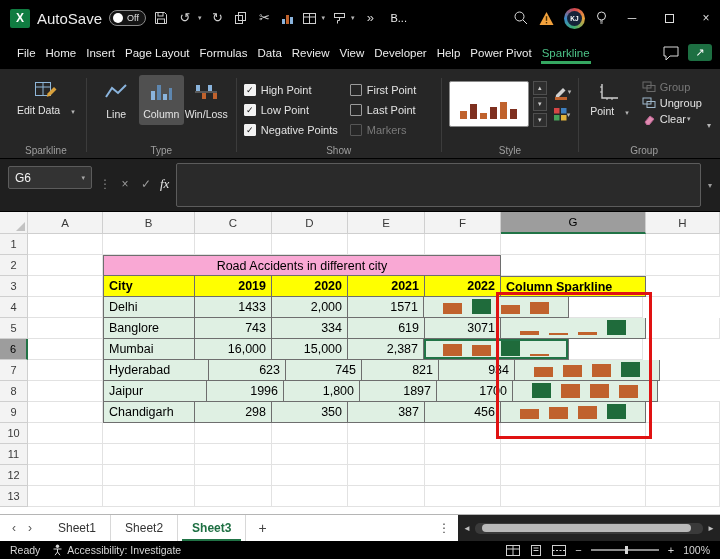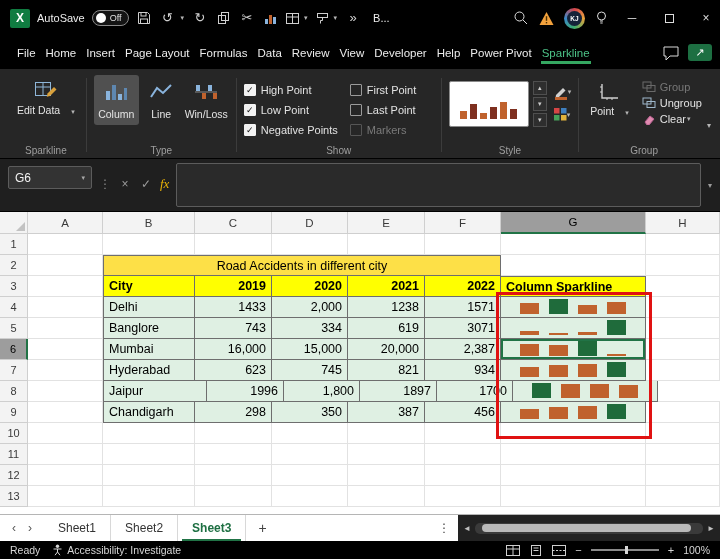--- a/index.html
+++ b/index.html
@@ -3,21 +3,21 @@
 <meta charset="utf-8">
 <style>
   *{margin:0;padding:0;box-sizing:border-box}
   html,body{width:720px;height:559px;overflow:hidden}
   body{font-family:"Liberation Sans",sans-serif;background:#000;color:#e6e6e6}
   .app{width:720px;height:559px;display:flex;flex-direction:column;background:#1e1e1e}
 
   
   .titlebar{flex:0 0 36px;background:#000;display:flex;align-items:center;gap:7px;padding:0 0 0 10px}
   .xl-logo{width:20px;height:19px;background:#107c41;color:#fff;font-weight:bold;font-size:12px;display:flex;align-items:center;justify-content:center;border-radius:2px;flex:0 0 auto}
-  .as-label{font-size:11px;color:#ececec}
+  .as-label{font-size:15px;color:#ececec}
   .toggle{height:16px;border:1px solid #8a8a8a;border-radius:9px;display:flex;align-items:center;gap:4px;padding:1px 6px 1px 3px;background:#141414}
   .knob{width:10px;height:10px;border-radius:50%;background:#fff}
   .toggle .tstate{font-size:9px;color:#e0e0e0}
   .tico{min-width:18px;text-align:center;font-size:13px;color:#cfcfcf;line-height:36px}
   .chev{font-size:7px;color:#b5b5b5;margin-left:-3px}
   .ticon{display:block}
   .tb-title{font-size:11px;color:#ececec;margin:0 4px}
   .tb-right{margin-left:auto;display:flex;align-items:center;gap:9px}
   .avatar{width:21px;height:21px;border-radius:50%;background:conic-gradient(#d6444c,#e8a33d,#3fae6a,#3a88c8,#d6444c);display:flex;align-items:center;justify-content:center}
   .avatar span{width:15px;height:15px;border-radius:50%;background:#15233a;color:#fff;font-size:6.5px;font-weight:bold;display:flex;align-items:center;justify-content:center}
@@ -61,41 +61,41 @@
   .smbtn.disabled{color:#777}
   .ribbon-collapse{position:absolute;right:9px;bottom:28px;color:#b5b5b5;font-size:8px}
 
   
   .fbar{flex:0 0 53px;background:#1f1f1f;display:flex;align-items:flex-start;padding:4px 8px;gap:7px;border-bottom:1px solid #000}
   .namebox{width:84px;height:23px;margin-top:3px;background:#333;border:1px solid #5c5c5c;border-radius:2px;display:flex;align-items:center;padding:0 6px;font-size:12px;color:#f2f2f2}
   .namebox .nb-chev{margin-left:auto;font-size:7px;color:#aaa}
   .fb-mid{display:flex;align-items:center;gap:7px;height:41px}
   .fb-dots{color:#8a8a8a;font-size:12px}
   .fb-ico{color:#9a9a9a;font-size:12px;width:14px;text-align:center}
-  .fb-fx{font-family:"Liberation Serif",serif;font-style:italic;color:#eab308;font-size:13px}
+  .fb-fx{font-family:"Liberation Serif",serif;font-style:italic;color:#e5e5e5;font-size:13px}
   .finput{flex:1;height:44px;background:#2a2a2a;border:1px solid #5c5c5c;border-radius:2px;color:#eee;font-size:12px;padding:3px 6px}
   .fb-expand{color:#9a9a9a;font-size:8px;align-self:center}
 
   
   .gridwrap{flex:1 1 auto;background:#fff;position:relative;overflow:hidden;color:#000}
   .ghead{display:flex;height:22px}
   .corner{width:28px;height:22px;background:#f3f3f3;border-right:1px solid #cfcfcf;border-bottom:1px solid #cfcfcf;position:relative;flex:0 0 auto}
   .corner:after{content:"";position:absolute;right:2px;bottom:2px;border-left:9px solid transparent;border-bottom:9px solid #c2c2c2}
   .colhdr{height:22px;background:#f3f3f3;border-right:1px solid #cfcfcf;border-bottom:1px solid #cfcfcf;display:flex;align-items:center;justify-content:center;font-size:11.5px;color:#3a3a3a;flex:0 0 auto}
   .colhdr.sel{background:#9d9d9d;color:#000;border-bottom:2px solid #217346}
   .grow{display:flex;height:21px}
   .rowhdr{width:28px;background:#f3f3f3;border-right:1px solid #cfcfcf;border-bottom:1px solid #cfcfcf;display:flex;align-items:center;justify-content:center;font-size:11px;color:#3a3a3a;flex:0 0 auto}
   .rowhdr.sel{background:#9d9d9d;color:#000;border-right:2px solid #217346}
   .cell{border-right:1px solid #e2e2e2;border-bottom:1px solid #e2e2e2;font-size:12.5px;display:flex;align-items:center;overflow:hidden;flex:0 0 auto}
   .cell.num{justify-content:flex-end;padding-right:5px}
   .cell.txt{padding-left:5px}
   .tc{border-right:1px solid #6e6e6e;border-bottom:1px solid #6e6e6e}
   .tc.first{border-left:1px solid #6e6e6e}
   .tc.top{border-top:1px solid #6e6e6e}
-  .blue{background:#fde047;justify-content:center}
+  .blue{background:#f9a8d4;justify-content:center}
   .yellow{background:#ffff00;font-weight:bold}
   .green{background:#dff0e3}
   .spark{display:flex;align-items:flex-end;justify-content:center;gap:10px;padding:2px 8px 3px}
   .spark .bar{width:19px;background:#c0622d;flex:0 0 auto}
   .spark .bar.hi{background:#1f6b3b}
   .active-cell{box-shadow:inset 0 0 0 2px #217346}
   .redbox{position:absolute;left:496px;top:80px;width:156px;height:147px;border:3px solid #e01212;pointer-events:none}
 
   
   .tabbar{flex:0 0 27px;background:#fff;display:flex;align-items:stretch;color:#333;font-size:12px;border-top:1px solid #b5b5b5}
@@ -222,34 +222,34 @@
             <span>Edit Data</span>
             <span class="chev">▾</span>
           </span>
       </button>
       <div class="gcap">Sparkline</div>
     </div>
     <div class="rsep"></div>
 
     <div class="rgroup">
       <div class="typebtns" id="type-btns">
+          <div class="typebtn">
+            <span><svg width="24" height="20" viewBox="0 0 24 20">
+                <polyline points="2,15 8,6 14,11 22,3" fill="none" stroke="#8ab4dd" stroke-width="2"></polyline>
+              </svg></span>
+            <span>Line</span>
+          </div>
           <div class="typebtn selected">
             <span><svg width="24" height="20" viewBox="0 0 24 20">
                 <rect x="2" y="9" width="4" height="9" fill="#8ab4dd"></rect>
                 <rect x="8" y="3" width="4" height="15" fill="#5e87b0"></rect>
                 <rect x="14" y="12" width="4" height="6" fill="#8ab4dd"></rect>
                 <rect x="20" y="6" width="3" height="12" fill="#5e87b0"></rect>
               </svg></span>
             <span>Column</span>
-          </div>
-          <div class="typebtn">
-            <span><svg width="24" height="20" viewBox="0 0 24 20">
-                <polyline points="2,15 8,6 14,11 22,3" fill="none" stroke="#8ab4dd" stroke-width="2"></polyline>
-              </svg></span>
-            <span>Line</span>
           </div>
           <div class="typebtn">
             <span><svg width="24" height="20" viewBox="0 0 24 20">
                 <line x1="1" y1="10" x2="23" y2="10" stroke="#888"></line>
                 <rect x="2" y="3" width="4" height="6" fill="#8ab4dd"></rect>
                 <rect x="8" y="11" width="4" height="6" fill="#c0622d"></rect>
                 <rect x="14" y="3" width="4" height="6" fill="#8ab4dd"></rect>
                 <rect x="19" y="11" width="4" height="6" fill="#c0622d"></rect>
               </svg></span>
             <span>Win/Loss</span>
@@ -428,21 +428,20 @@
           <div class="cell tc yellow num" style="width: 76px;">2022</div>
           <div class="cell tc yellow txt top" style="width: 145px;">Column Sparkline</div>
           <div class="cell" style="width: 74px;"></div>
         </div>
         <div class="grow">
           <div class="rowhdr">4</div>
           <div class="cell" style="width: 75px;"></div>
           <div class="cell tc green txt first" style="width: 92px;">Delhi</div>
           <div class="cell tc green num" style="width: 77px;">1433</div>
           <div class="cell tc green num" style="width: 76px;">2,000</div>
-          <div class="cell tc green num" style="width: 77px;">1238</div>
           <div class="cell tc green num" style="width: 76px;">1571</div>
           <div class="cell tc green spark" style="width: 145px;">
             <div class="bar" style="height: 11px;"></div>
             <div class="bar hi" style="height: 15px;"></div>
             <div class="bar" style="height: 9px;"></div>
             <div class="bar" style="height: 12px;"></div>
           </div>
           <div class="cell" style="width: 74px;"></div>
         </div>
         <div class="grow">
@@ -460,34 +459,33 @@
             <div class="bar hi" style="height: 15px;"></div>
           </div>
           <div class="cell" style="width: 74px;"></div>
         </div>
         <div class="grow">
           <div class="rowhdr sel">6</div>
           <div class="cell" style="width: 75px;"></div>
           <div class="cell tc green txt first" style="width: 92px;">Mumbai</div>
           <div class="cell tc green num" style="width: 77px;">16,000</div>
           <div class="cell tc green num" style="width: 76px;">15,000</div>
-          <div class="cell tc green num" style="width: 77px;">20,000</div>
           <div class="cell tc green num" style="width: 76px;">2,387</div>
           <div class="cell tc green spark active-cell" style="width: 145px;">
             <div class="bar" style="height: 12px;"></div>
             <div class="bar" style="height: 11px;"></div>
             <div class="bar hi" style="height: 15px;"></div>
             <div class="bar" style="height: 2px;"></div>
           </div>
           <div class="cell" style="width: 74px;"></div>
         </div>
         <div class="grow">
           <div class="rowhdr">7</div>
           <div class="cell" style="width: 75px;"></div>
-          <div class="cell tc green txt first" style="width: 92px;">Hyderabad</div>
+          <div class="cell tc green txt first" style="width: 106px;">Hyderabad</div>
           <div class="cell tc green num" style="width: 77px;">623</div>
           <div class="cell tc green num" style="width: 76px;">745</div>
           <div class="cell tc green num" style="width: 77px;">821</div>
           <div class="cell tc green num" style="width: 76px;">934</div>
           <div class="cell tc green spark" style="width: 145px;">
             <div class="bar" style="height: 10px;"></div>
             <div class="bar" style="height: 12px;"></div>
             <div class="bar" style="height: 13px;"></div>
             <div class="bar hi" style="height: 15px;"></div>
           </div>

